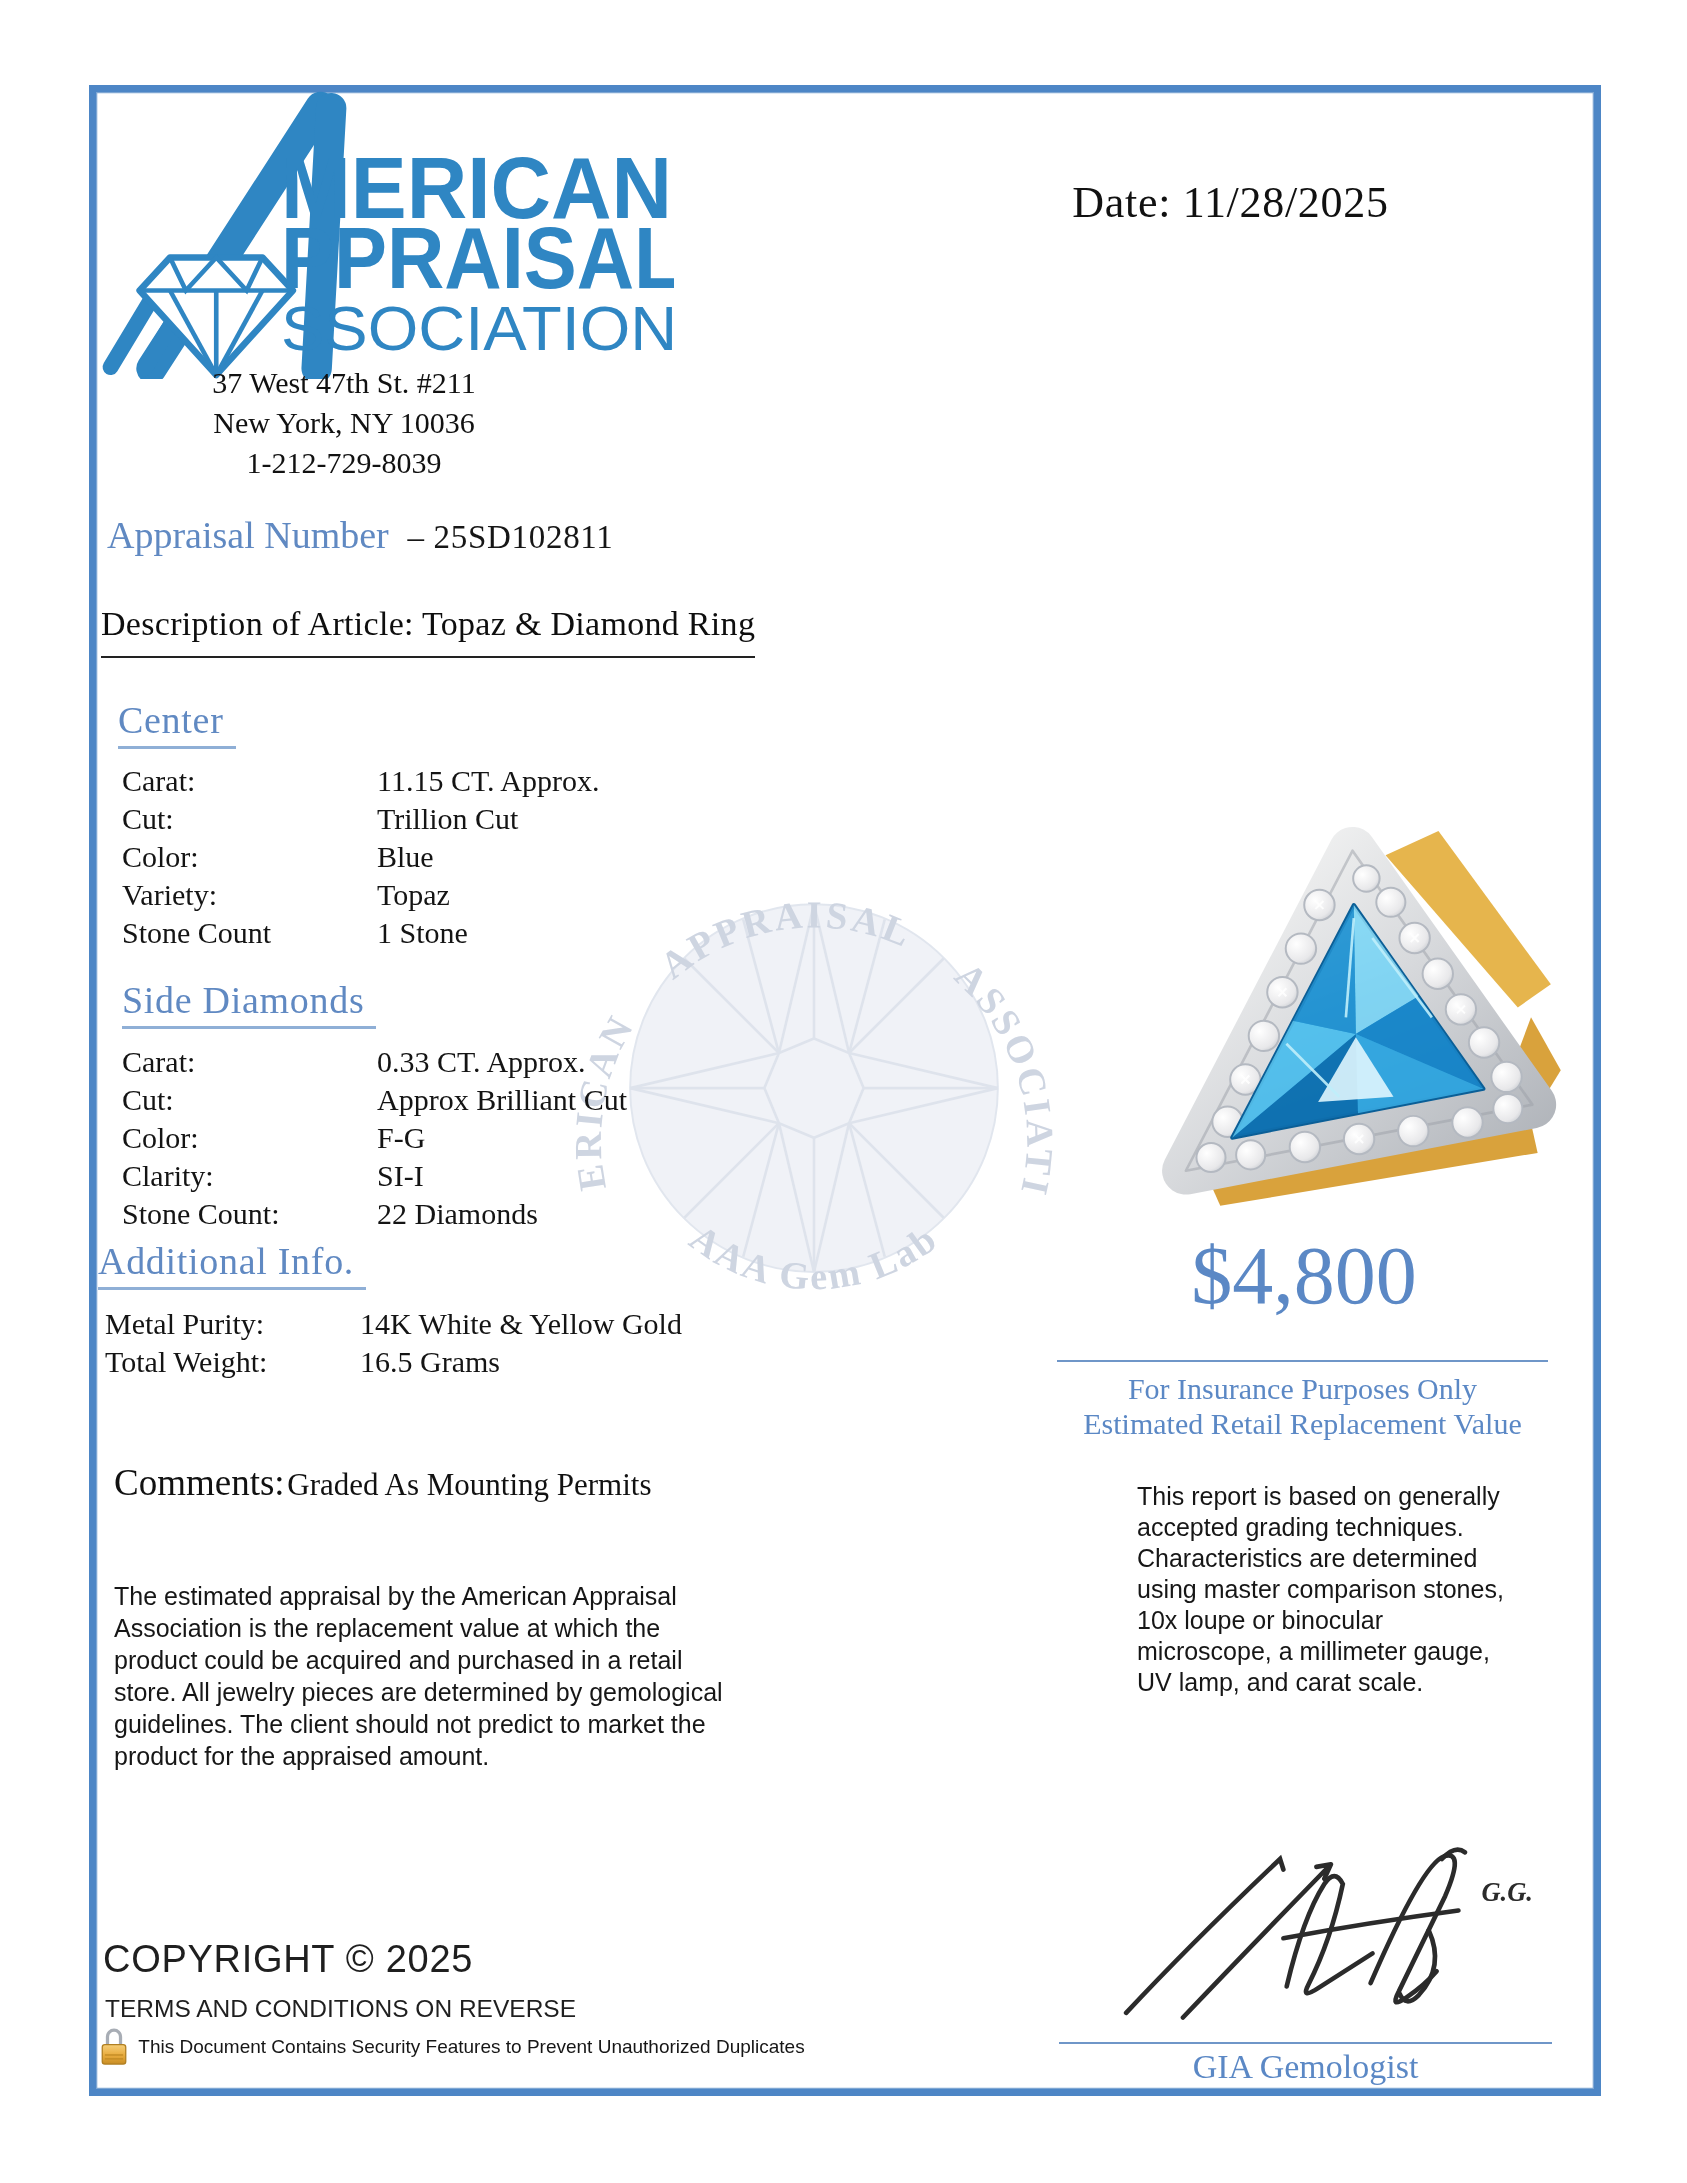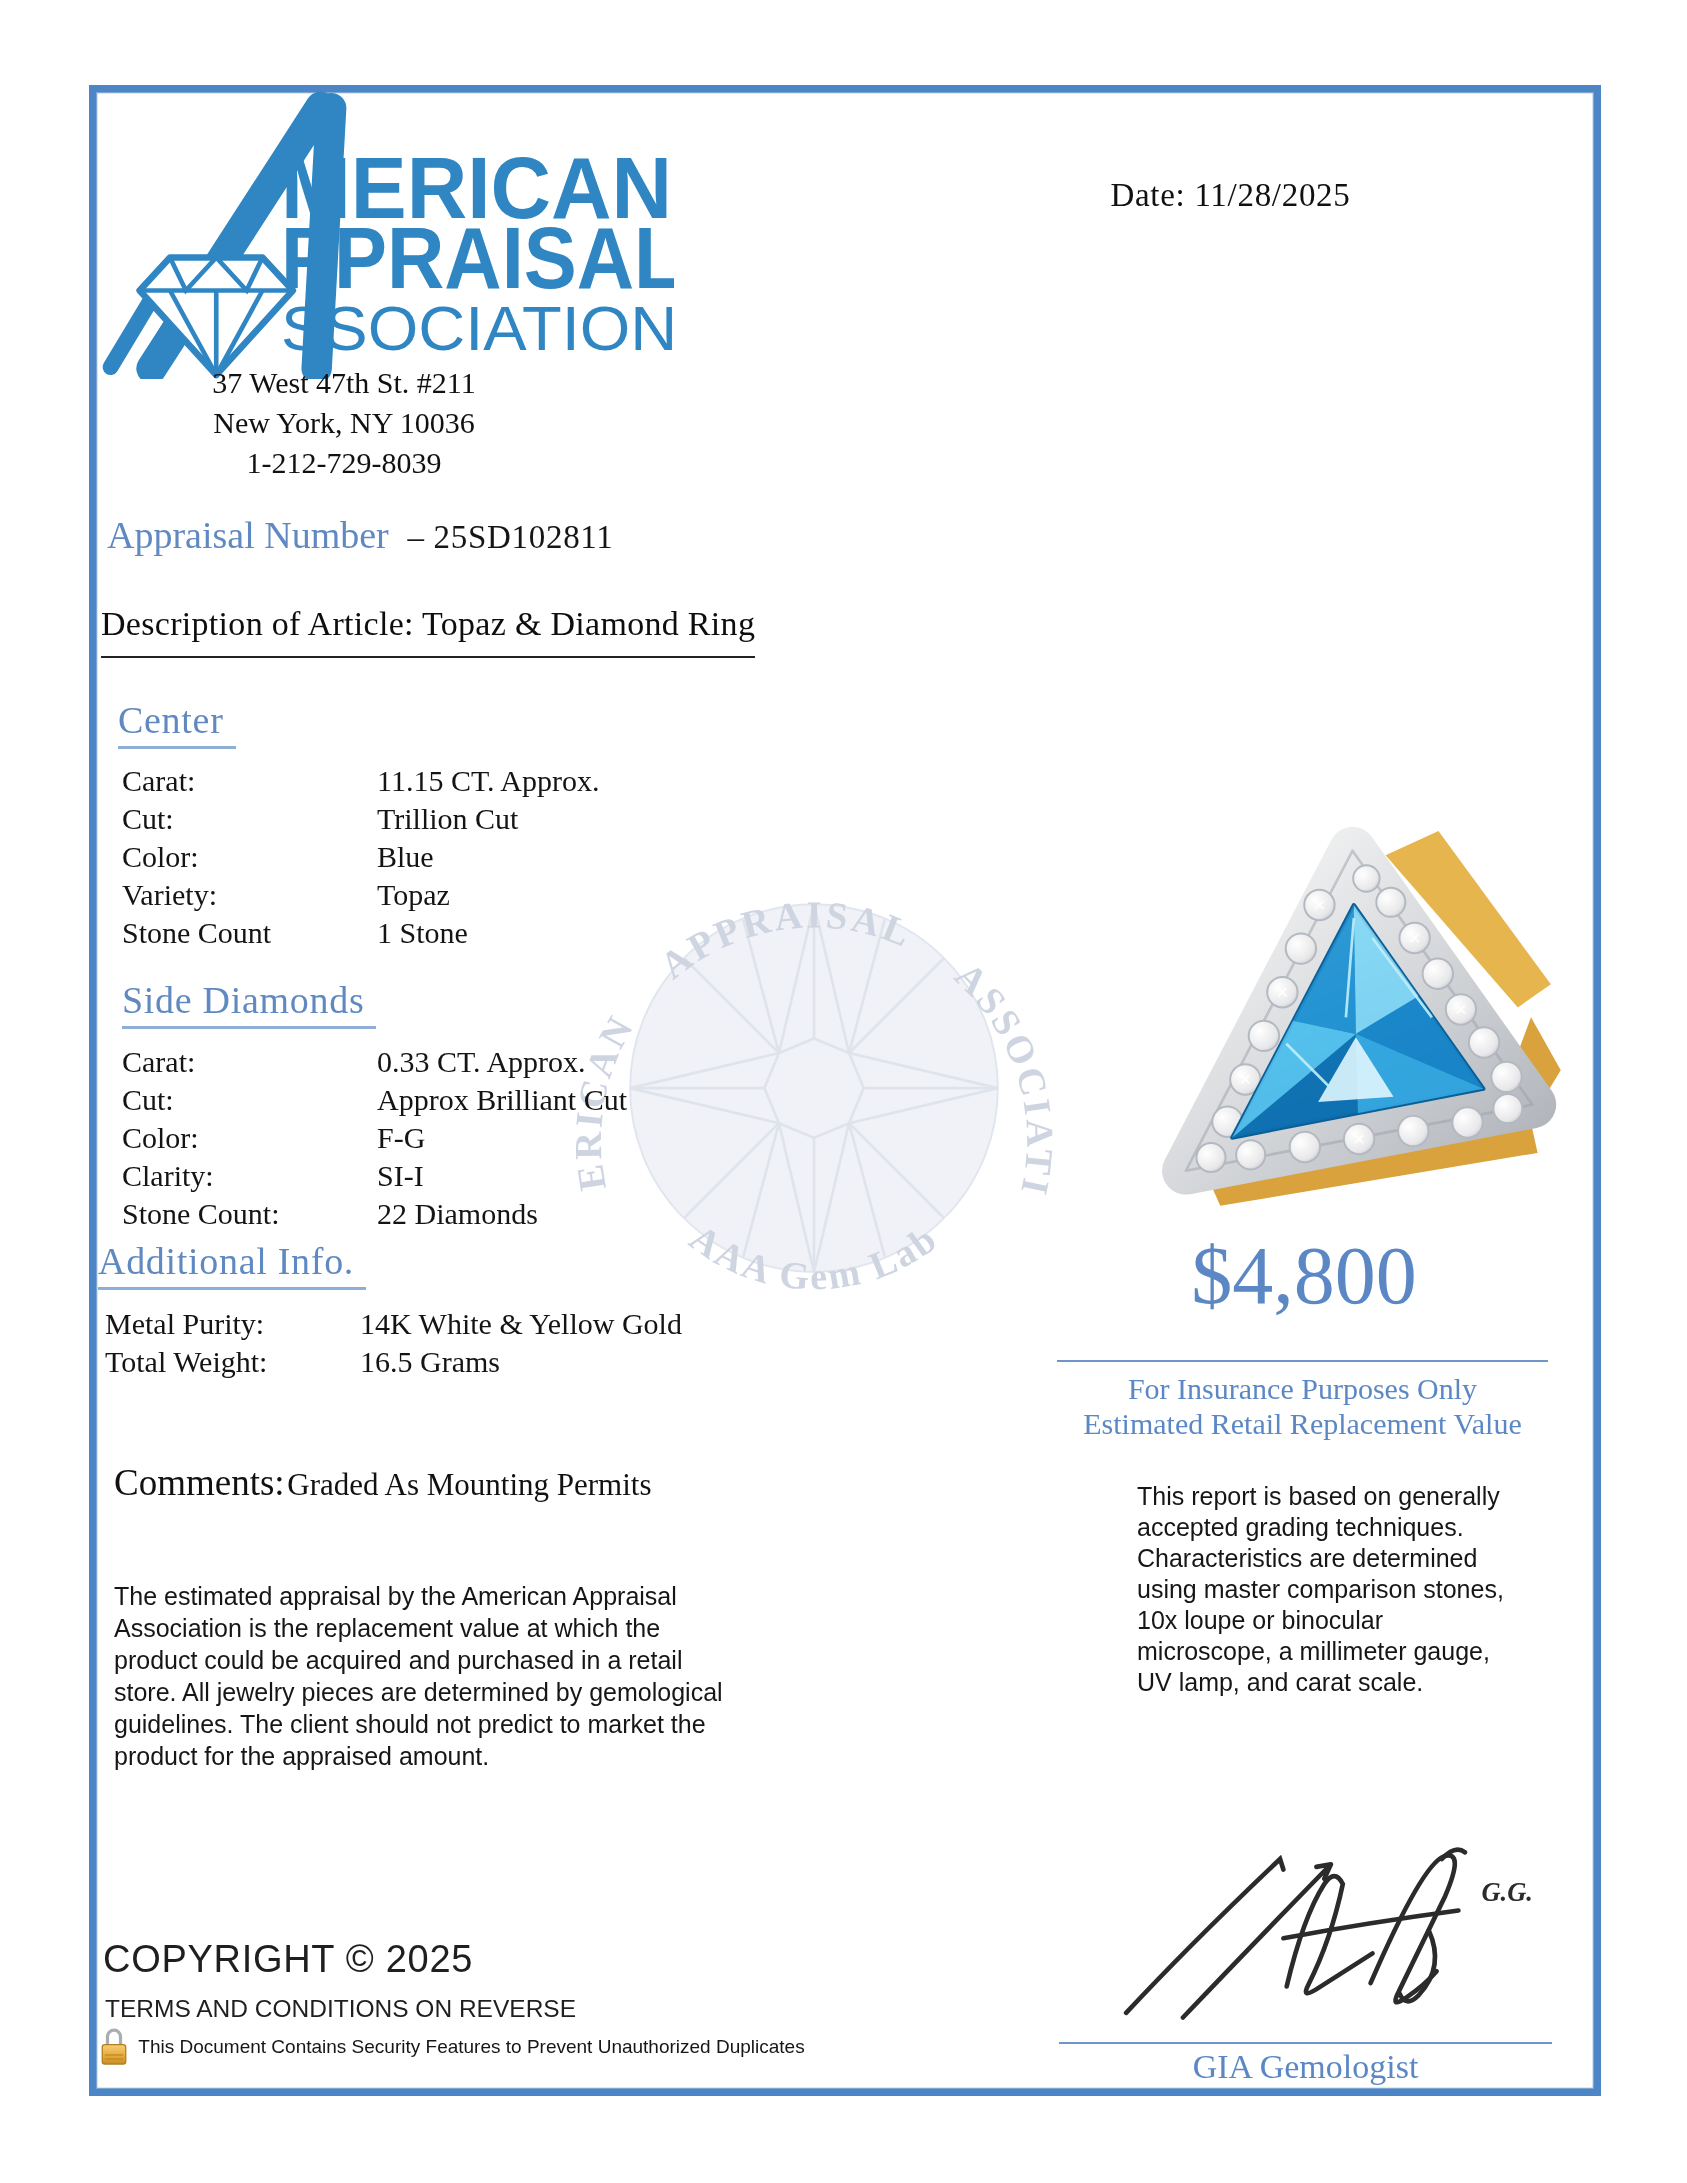--- a/index.html
+++ b/index.html
@@ -3,21 +3,21 @@
 <meta charset="utf-8">
 <style>
   html,body{margin:0;padding:0;background:#ffffff;}
   body{width:1687px;height:2183px;position:relative;overflow:hidden;
        font-family:"Liberation Serif", serif;color:#1c1c1c;}
   .abs{position:absolute;}
   .page-frame{left:89px;top:85px;width:1498px;height:1997px;
       border:7.3px solid #4d86c6;box-shadow:inset 0 0 0 1.3px #7ea6d3;}
   
   .date-line{left:1019px;top:177px;width:423px;text-align:center;
-      font-size:33px;letter-spacing:0.7px;color:#111;}
+      font-size:44px;letter-spacing:0.7px;color:#111;}
   .address-block{left:139px;top:363px;width:410px;text-align:center;
       font-size:30px;line-height:40px;color:#111;}
   .appraisal-line{left:107px;top:513px;width:926px;}
   .appraisal-label{font-size:38px;color:#6089c2;}
   .appraisal-number{font-size:33px;color:#161616;letter-spacing:0.7px;margin-left:16px;}
   .description-line{left:101px;top:605px;font-size:34px;color:#0e0e0e;
       border-bottom:2.6px solid #222;padding-bottom:13px;letter-spacing:0.3px;}
   
   .sec-heading{font-size:38px;color:#6089c2;border-bottom:3.3px solid #8fafd6;
       padding:0 12px 4px 0;display:inline-block;letter-spacing:0.7px;}

